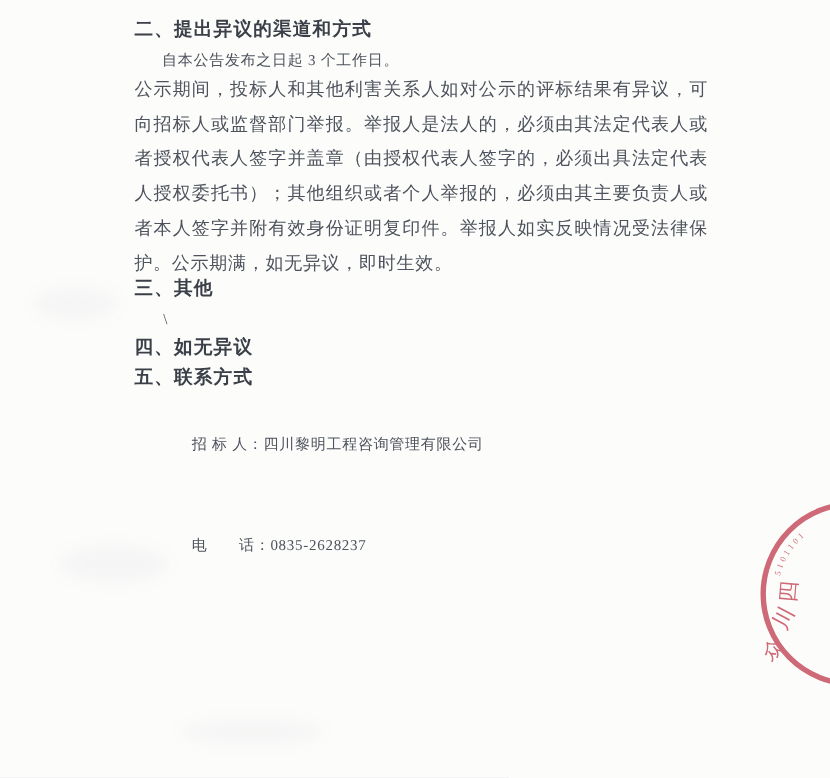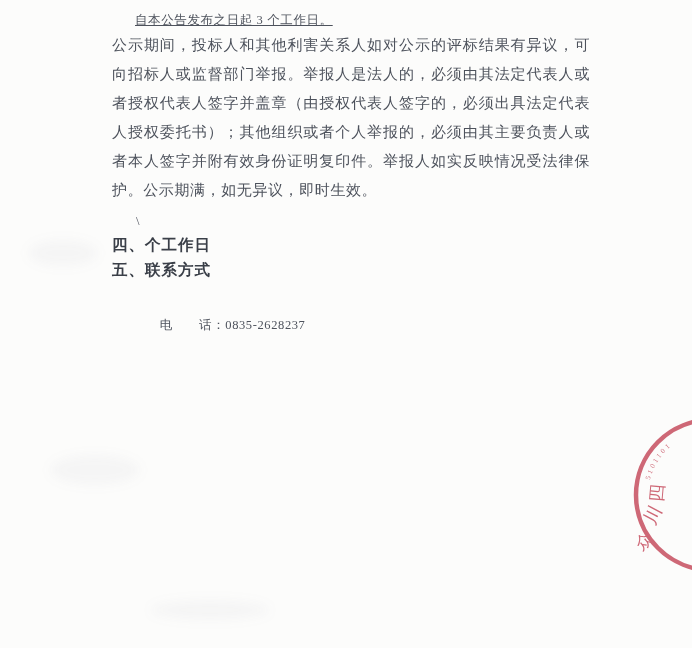--- a/index.html
+++ b/index.html
@@ -36,21 +36,21 @@
   .heading{
     margin:0;
     font-family:"Liberation Sans","DejaVu Sans",sans-serif;
     font-weight:700;
     font-size:15.5px;
     line-height:19px;
     color:#3a3f48;
     letter-spacing:1px;
   }
   .h-sec2{ margin-top:11px; }
-  .deadline{ margin-top:8px; text-indent:23px;text-decoration:underline; }
+  .deadline{ margin-top:8px; text-indent:23px; }
   .para{
     margin:2px 0 0 0;
     font-size:15px;
     line-height:29px;
     letter-spacing:0.6px;
     text-align:justify;
     text-justify:inter-ideograph;
   }
   .h-sec3{ margin-top:-4px; }
   .other-content{ margin-top:8px; text-indent:24px; }
@@ -82,34 +82,39 @@
 
 <div class="page">
 
   <div class="scan-spot spot-a"></div>
   <div class="scan-spot spot-b"></div>
   <div class="scan-spot spot-c"></div>
 
   <div class="content">
 
 
+    <p class="heading h-sec2">二、提出异议的渠道和方式</p>
 
     <p class="body-line deadline">自本公告发布之日起 3 个工作日。</p>
 
     <p class="para">公示期间，投标人和其他利害关系人如对公示的评标结果有异议，可向招标人或监督部门举报。举报人是法人的，必须由其法定代表人或者授权代表人签字并盖章（由授权代表人签字的，必须出具法定代表人授权委托书）；其他组织或者个人举报的，必须由其主要负责人或者本人签字并附有效身份证明复印件。举报人如实反映情况受法律保护。公示期满，如无异议，即时生效。</p>
 
+    <p class="heading h-sec3">三、其他</p>
 
     <p class="body-line other-content">\</p>
 
-    <p class="heading h-sec4">四、个工作日</p>
+    <p class="heading h-sec4">四、如无异议</p>
 
 
     <p class="heading h-sec5">五、联系方式</p>
 
     <div class="contact-block">
+      <div class="contact-row">
+        <span class="contact-label">招 标 人：</span><span class="contact-value">四川黎明工程咨询管理有限公司</span>
+      </div>
       <div class="contact-row">
         <span class="contact-label">电　　话：</span><span class="contact-value">0835-2628237</span>
       </div>
 
     </div>
 
   </div>
 
   <svg class="seal" viewBox="0 0 92 200">
 

